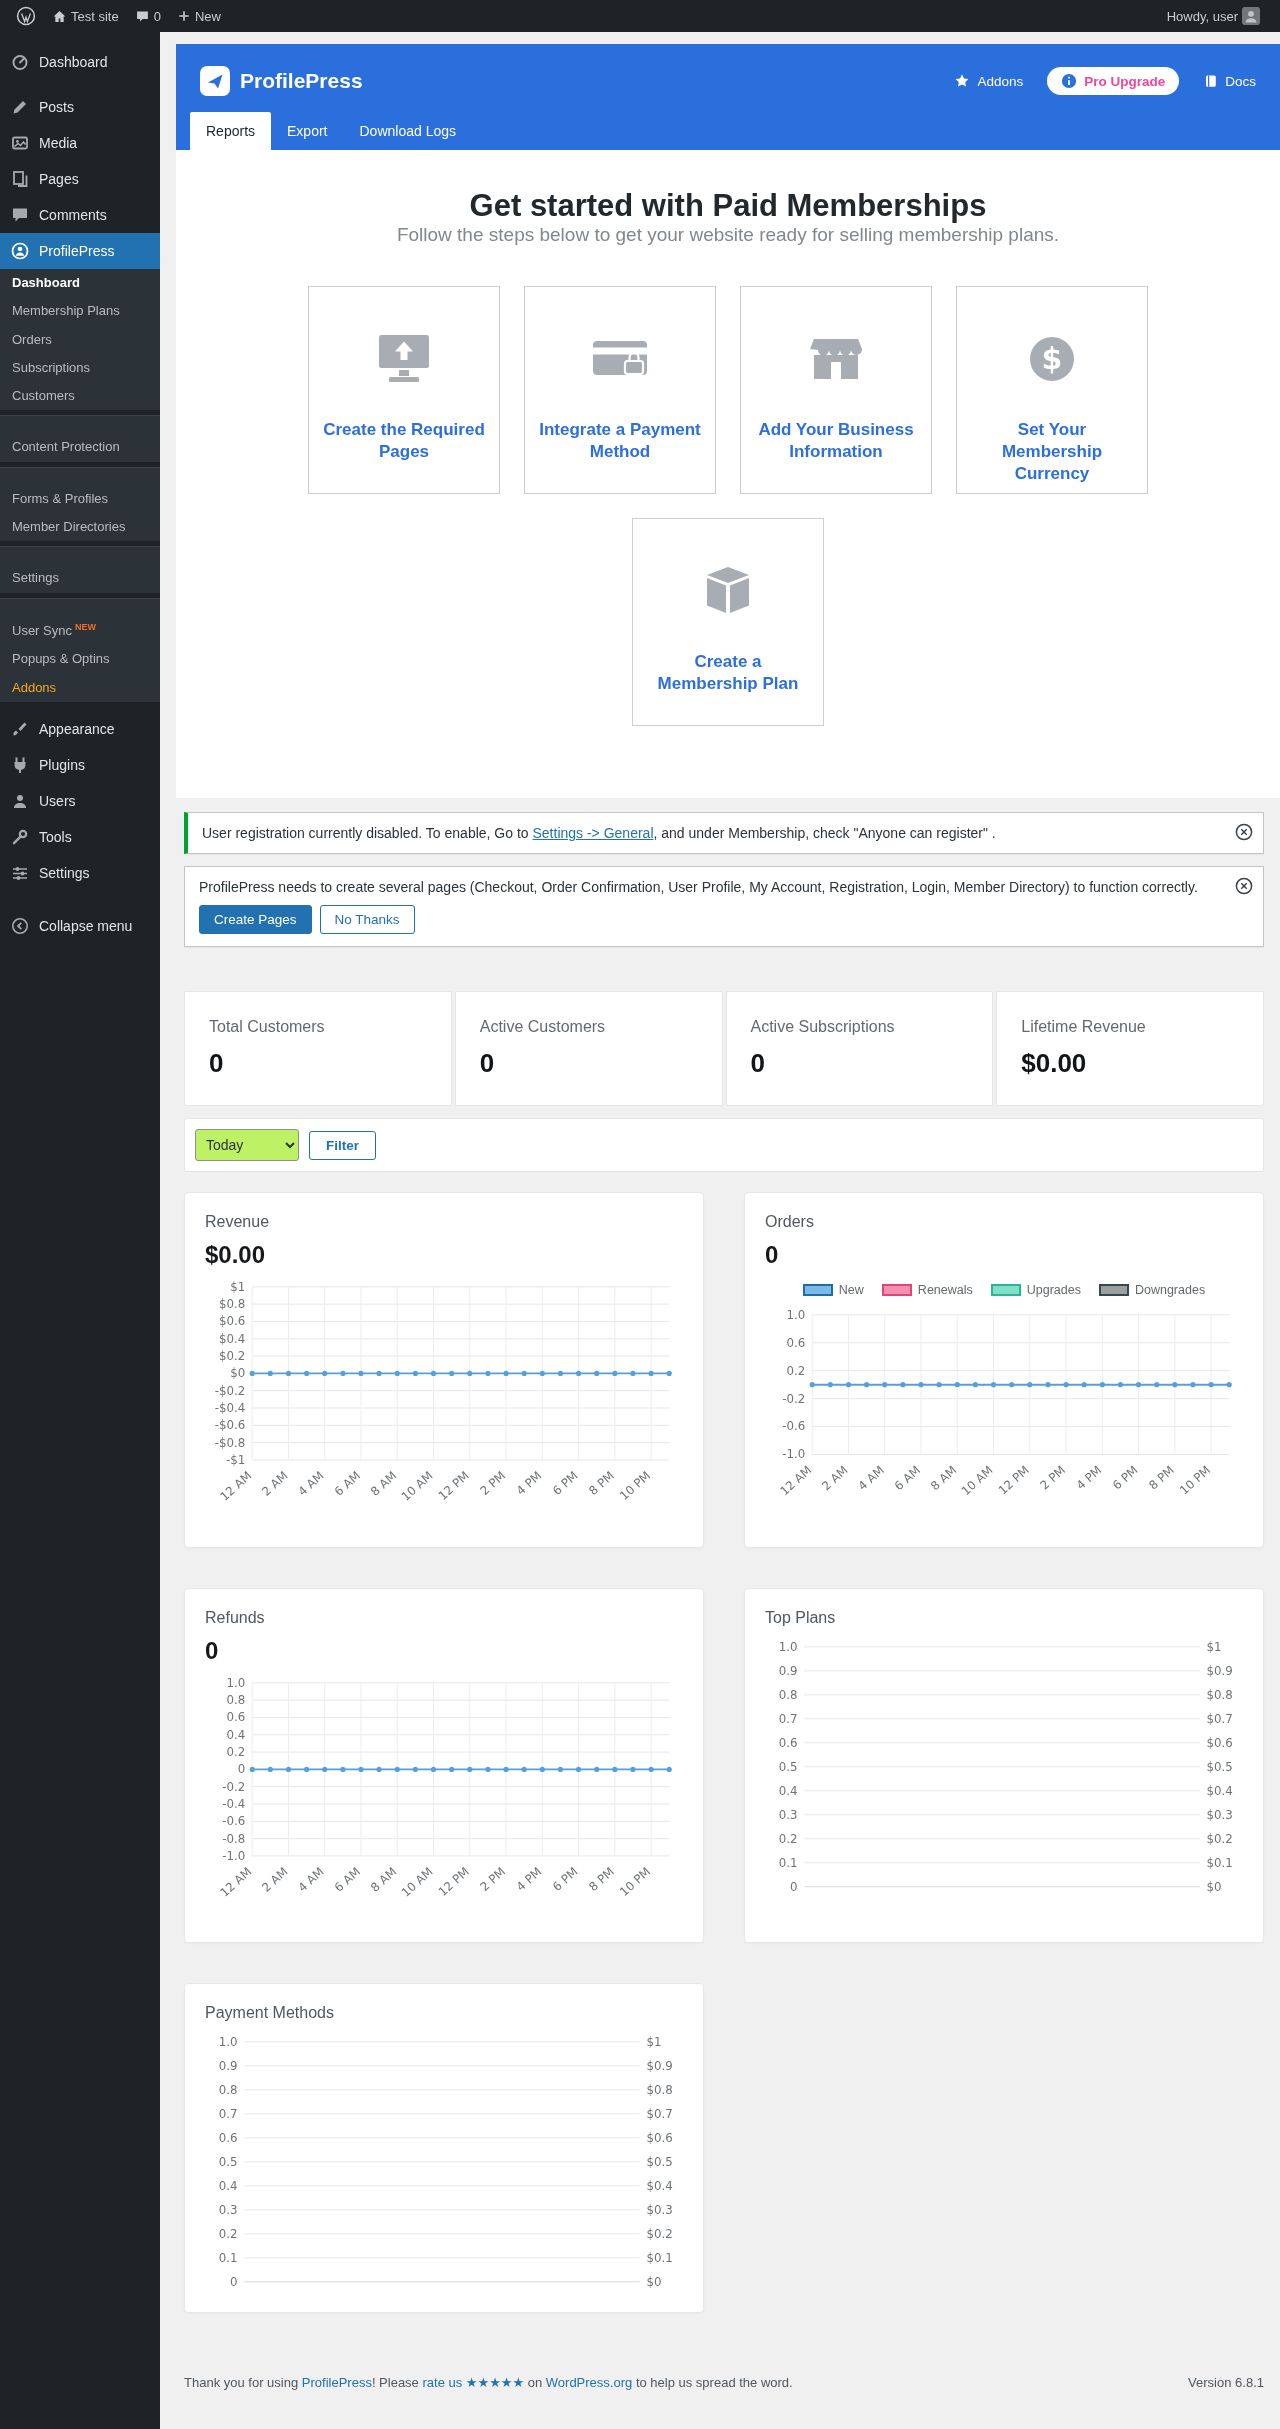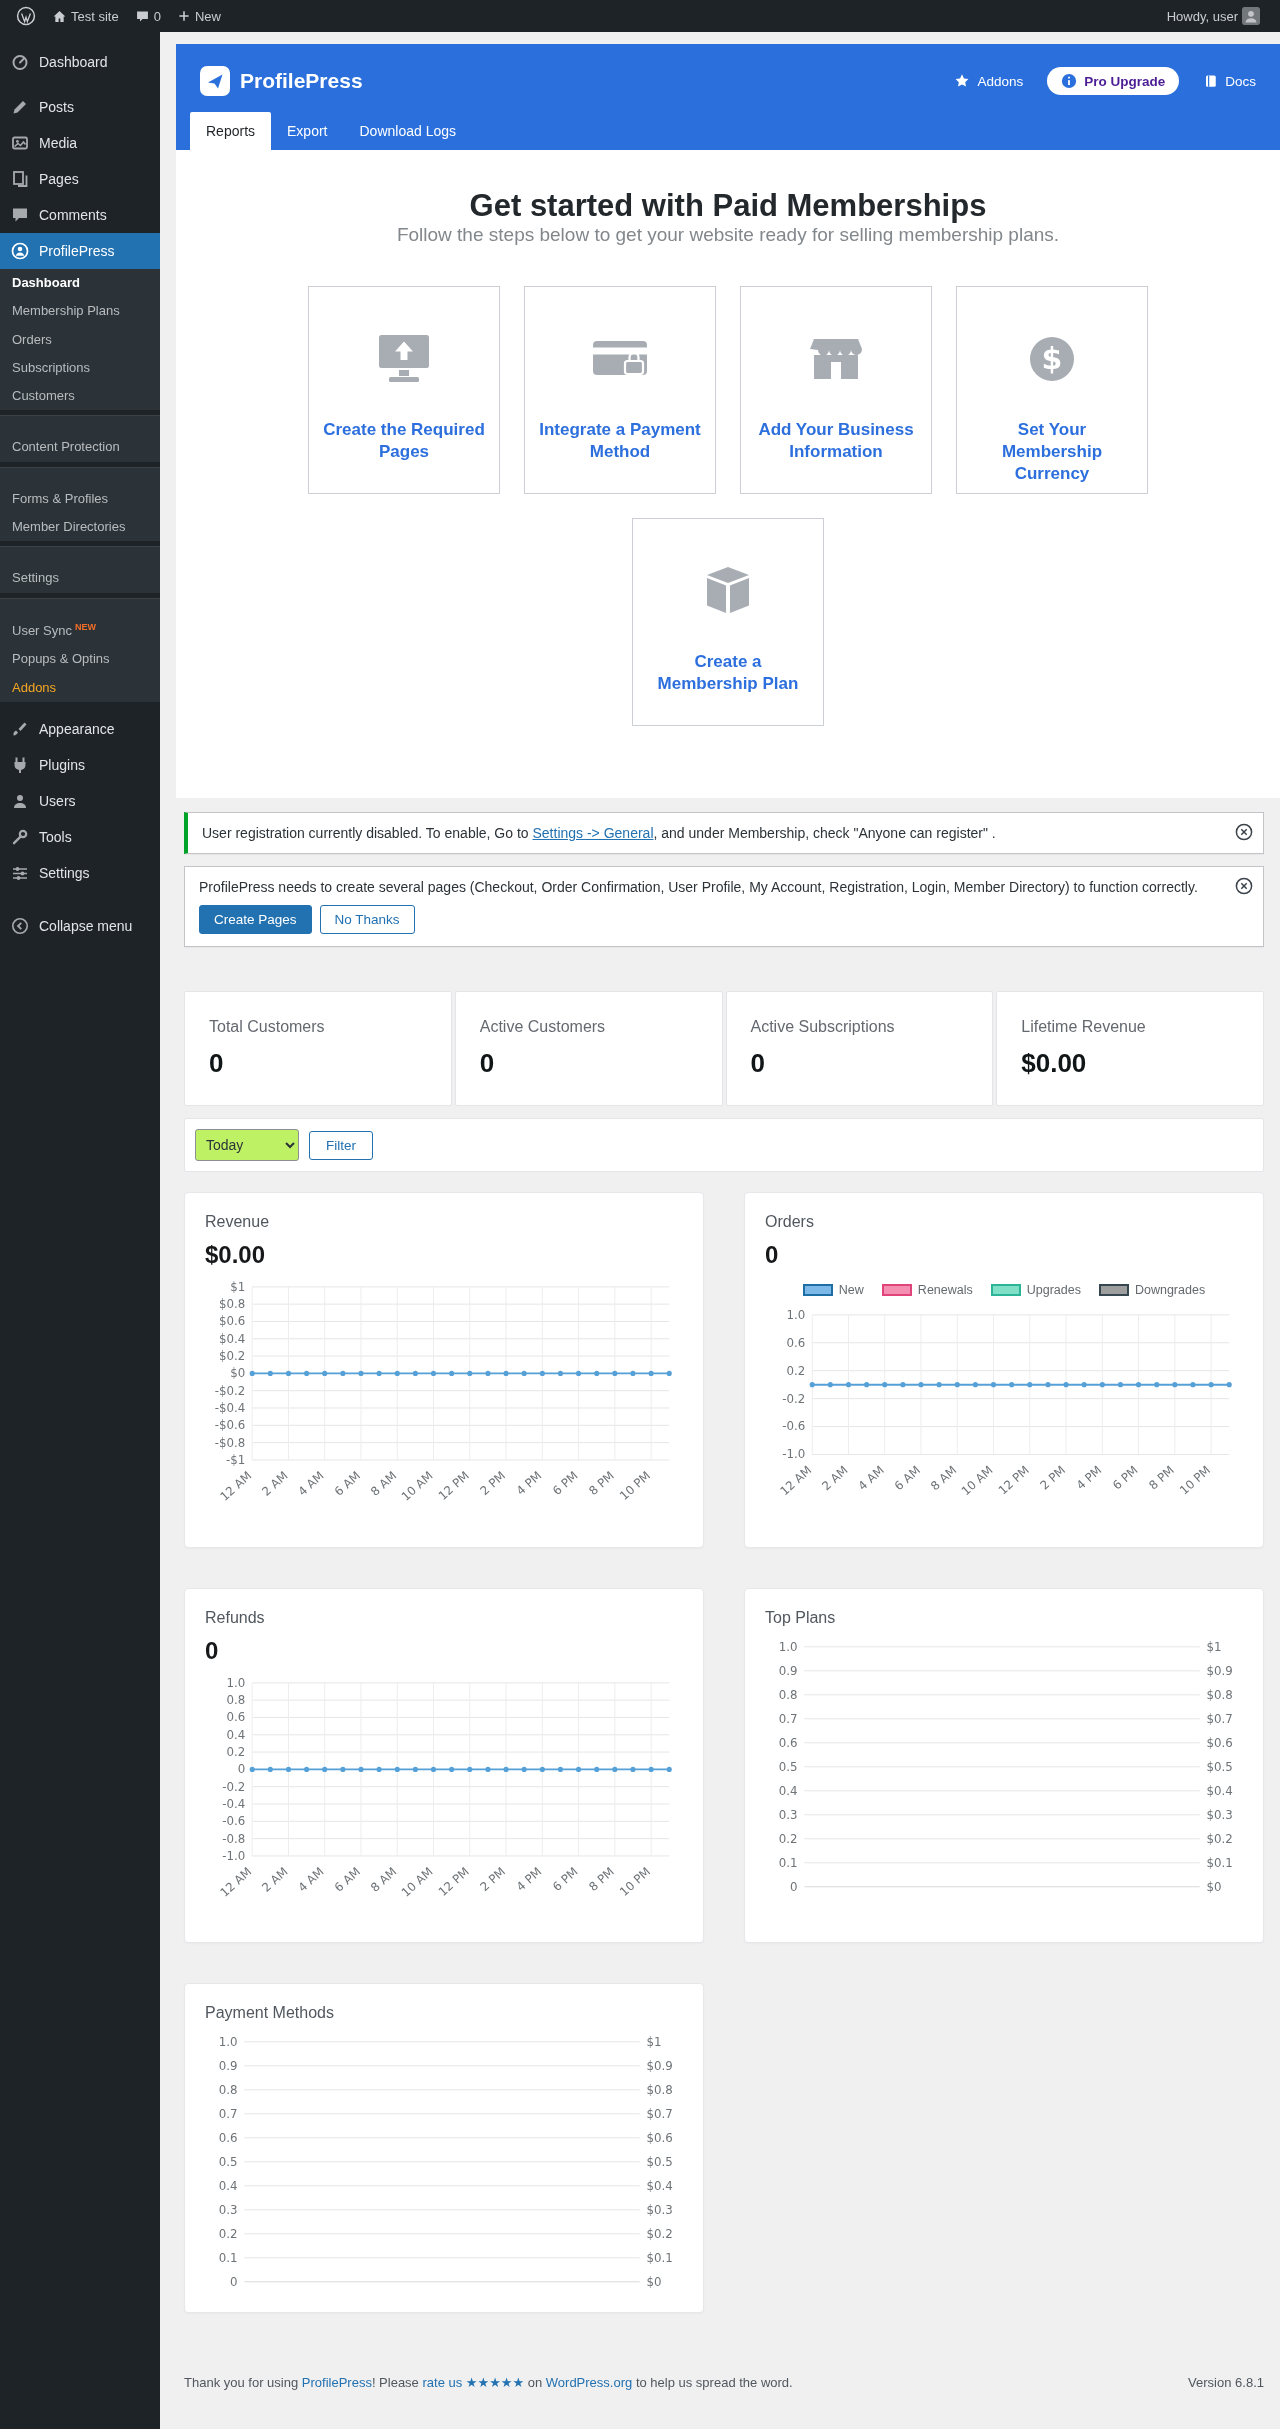--- a/index.html
+++ b/index.html
@@ -32,21 +32,21 @@
 
   
   #main { position:absolute; left:160px; right:0; top:0; bottom:0; padding:44px 0 0 16px; }
 
   
   .pp-header { background:#2a6fdb; padding-top:10px; }
   .pp-hrow { display:flex; align-items:center; justify-content:space-between; padding:12px 24px 16px 24px; }
   .brand { display:flex; align-items:center; gap:10px; color:#fff; font-size:21px; font-weight:bold; }
   .pp-nav { display:flex; align-items:center; gap:24px; color:#fff; font-size:13.5px; }
   .navlink { display:flex; align-items:center; gap:7px; color:#fff; cursor:pointer; text-decoration:none; }
-  .pill { background:#fff; color:#4c1d95; border-radius:999px; padding:6px 14px; font-weight:bold; border:none; }
+  .pill { background:#fff; color:#ec4899; border-radius:999px; padding:6px 14px; font-weight:bold; border:none; }
   #pp-tabs { display:flex; padding-left:14px; }
   .tab { padding:11px 16px; color:#fff; font-size:14px; cursor:pointer; }
   .tab.active { background:#fff; color:#1d2327; border-radius:2px 2px 0 0; }
 
   
   .hero { background:#fff; text-align:center; padding:38px 20px 72px; }
   .hero h1 { font-size:31px; color:#23282d; font-weight:bold; }
   .hero .sub { font-size:19px; color:#82878c; }
   #hero-cards { display:flex; flex-wrap:wrap; gap:24px; justify-content:center; max-width:880px; margin:40px auto 0; }
   .hero-card { width:192px; height:208px; background:#fff; border:1px solid #ccd0d4; display:flex;
@@ -70,21 +70,21 @@
 
   #stats { display:grid; grid-template-columns:repeat(4,1fr); gap:3px; margin-bottom:12px; }
   .stat-card { background:#fff; border:1px solid #e3e5e8; border-radius:2px; padding:26px 24px; }
   .stat-label { color:#646970; font-size:16px; }
   .stat-value { margin-top:12px; font-size:26px; font-weight:bold; color:#101517; }
 
   .filterbar { background:#fff; border:1px solid #e3e5e8; border-radius:2px; padding:10px; display:flex;
     align-items:center; gap:10px; margin-bottom:20px; }
   .filterbar select { height:32px; min-width:104px; border:1px solid #8c8f94; border-radius:3px;
     padding:0 6px; font-size:14px; color:#2c3338; background:#bef264; font-family:Liberation Sans, sans-serif; }
-  .btn-filter { padding:6px 16px; }
+  .btn-filter { padding:6px 16px;font-weight:bold; }
 
   #charts { display:grid; grid-template-columns:1fr 1fr; gap:40px; }
   .chart-card { background:#fff; border:1px solid #e6e7ea; border-radius:4px; padding:20px 20px 14px;
     box-shadow:0 1px 2px rgba(0,0,0,.03); }
   .chart-title { font-size:16px; color:#50575e; }
   .chart-value { font-size:24px; font-weight:bold; color:#16181a; margin-top:10px; }
   .legend { display:flex; justify-content:center; align-items:center; gap:18px; margin-top:14px; }
   .legend-item { display:flex; align-items:center; gap:6px; font-size:12.5px; color:#63696e; cursor:pointer; }
   .swatch { width:30px; height:12px; border:2px solid; display:inline-block; }
   svg.chart { display:block; margin-top:8px; width:100%; height:auto; }

